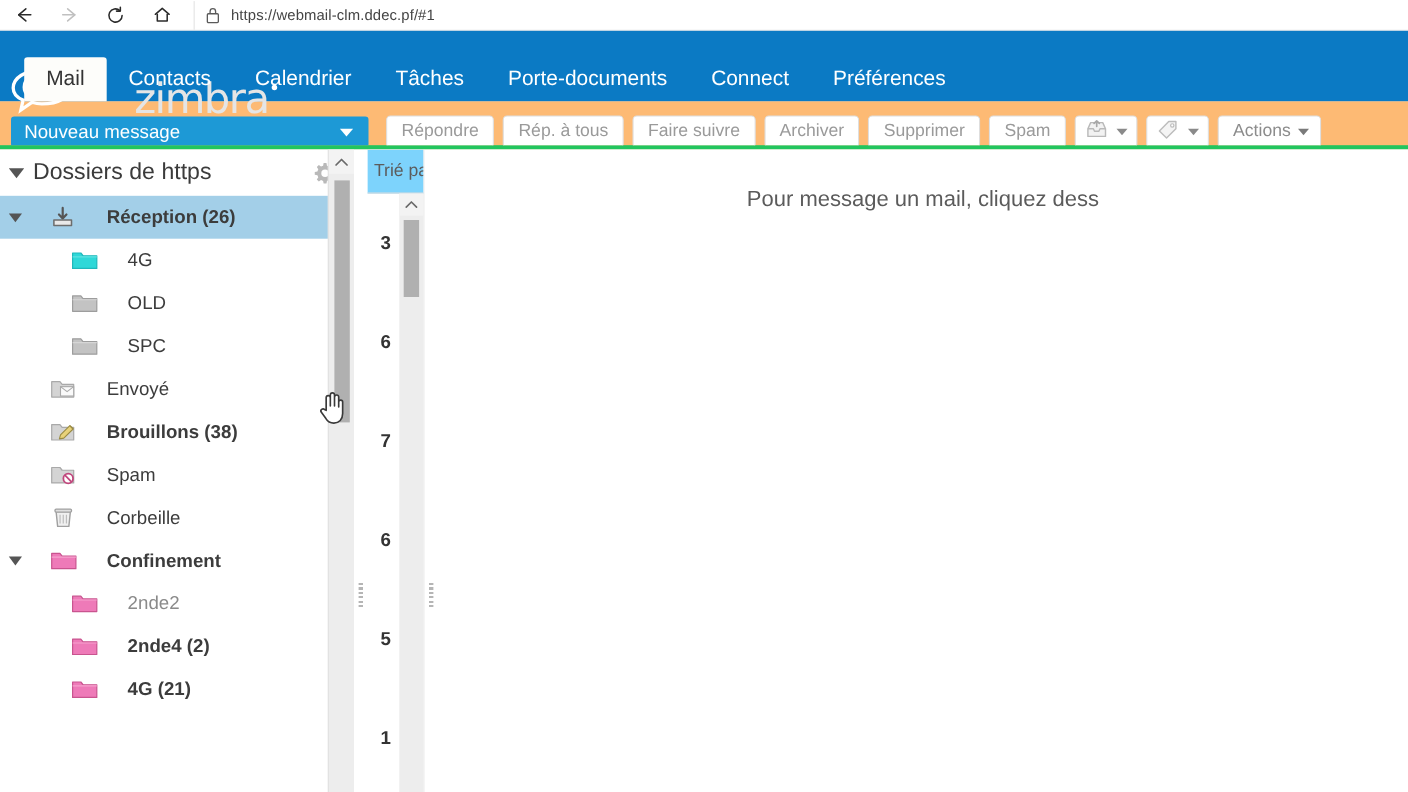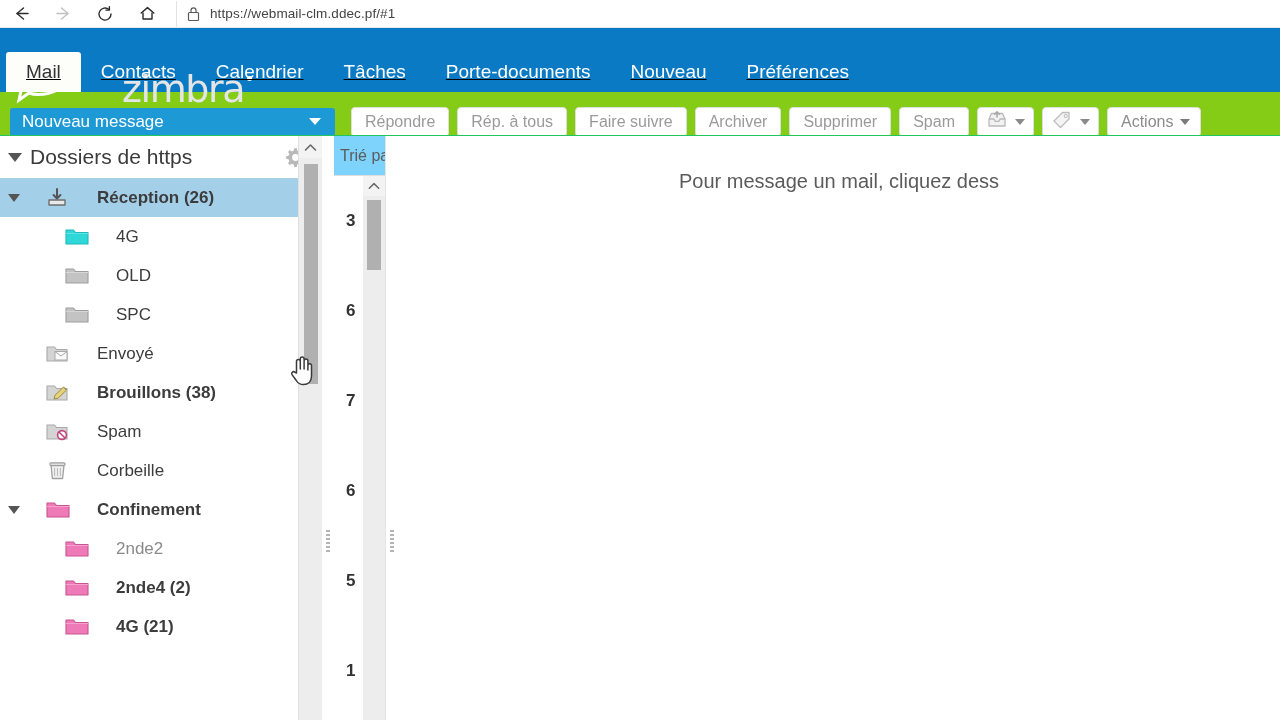--- a/index.html
+++ b/index.html
@@ -74,46 +74,45 @@
     font-size: 8px;
     color: #ffffff;
     letter-spacing: 2.1px;
     font-weight: bold;
     white-space: nowrap;
   }
 
   
   .tabbar {
     position: absolute;
-    left: 0; bottom: 0;
+    left: 16px; bottom: 0;
     height: 40px;
     display: flex;
     align-items: flex-end;
     padding-left: 6px;
-    text-decoration: underline;
   }
   .tab {
     height: 40px;
     padding: 0 20px;
     display: flex; align-items: center;
     font-size: 19px;
     color: #ffffff;
     white-space: nowrap;
   }
   .tab.active {
     background: #fdfdfa;
     color: #333333;
     border-radius: 3px 3px 0 0;
   }
 
   
   .toolbar {
     height: 44px;
-    background: #84cc16;
-    border-bottom: 1px solid #22c55e;
+    background: #fdba74;
+    border-bottom: 4px solid #22c55e;
     display: flex;
     align-items: center;
     padding: 16px 0 0 10px;
     overflow: hidden;
   }
   .compose-btn {
     width: 325px; height: 28px;
     background: #1d99d6;
     border-radius: 3px;
     display: flex; align-items: center;
@@ -399,21 +398,21 @@
     <div class="tab">
         <span>Calendrier</span>
       </div>
     <div class="tab">
         <span>Tâches</span>
       </div>
     <div class="tab">
         <span>Porte-documents</span>
       </div>
     <div class="tab">
-        <span>Nouveau</span>
+        <span>Connect</span>
       </div>
     <div class="tab">
         <span>Préférences</span>
       </div>
   </div>
 </div>
 
 <div class="toolbar">
   <div class="compose-btn">
     <span>Nouveau message</span>

